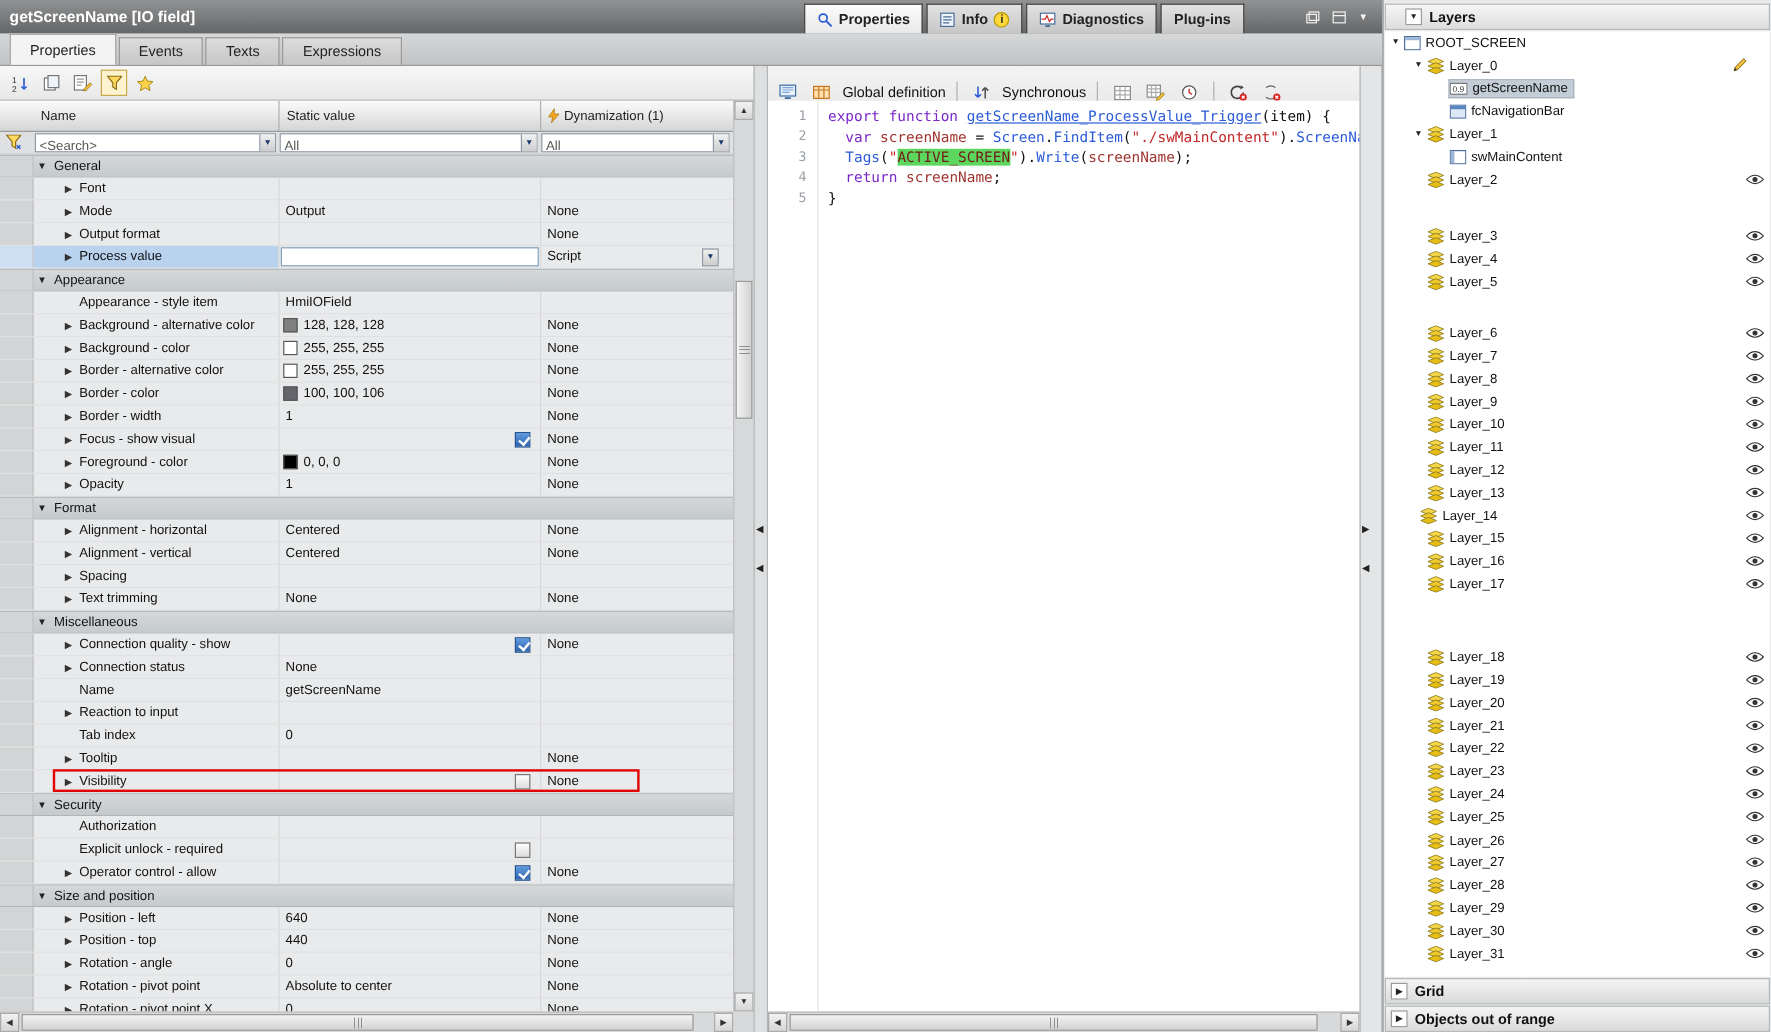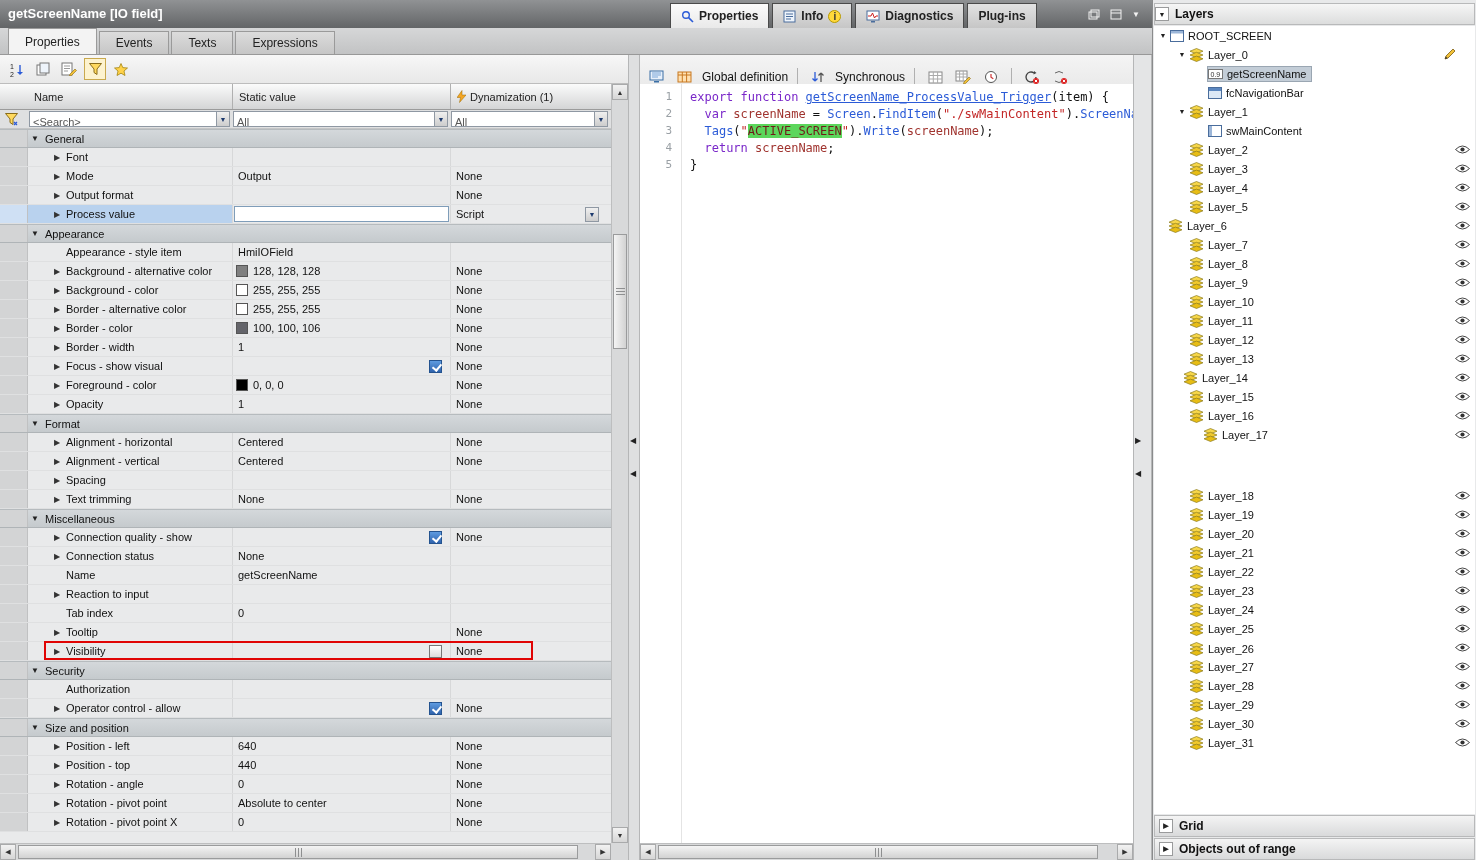--- a/index.html
+++ b/index.html
@@ -120,21 +120,21 @@
   .tk-cls { color:#2b5bd7; }
   .tk-fn  { color:#2b5bd7; text-decoration:underline; }
   .tk-str { color:#c22626; }
   .tk-var { color:#a0342f; }
   .tk-strhl { color:#701a1a; background:#5cd65c; }
 
   
   .layers { position:absolute; left:1152px; top:0; width:324px; height:860px; background:#e8e9ea; border-left:1px solid #8a8b8c; }
   .lheader { position:absolute; left:1px; top:3px; right:1px; height:22px;
     background:linear-gradient(#f6f6f6,#dcdddd); border:1px solid #b8b9ba;
-    display:flex; align-items:center; gap:6px; padding-left:0; }
+    display:flex; align-items:center; gap:6px; padding-left:16px; }
   .chevbox { width:14px; height:14px; border:1px solid #9a9b9c; background:#fff; font-size:7px; color:#222;
     display:flex; align-items:center; justify-content:center; flex:none; }
   .ltitle { font-weight:bold; font-size:12px; color:#111; }
   .ltree { position:absolute; left:1px; top:26px; right:1px; bottom:46px; background:#fff; overflow:hidden; }
   .lrow { position:relative; height:19px; display:flex; align-items:center; font-size:11px; color:#111; }
   .exp { width:14px; text-align:center; font-size:7px; color:#222; flex:none; }
   .licon { flex:none; margin-right:4px; display:flex; align-items:center; }
   .lsel { display:flex; align-items:center; padding:1px 4px 1px 0; }
   .lrow.selected .lsel { background:#c3cdd7; outline:1px solid #9aa6b2; }
   .llabel { white-space:nowrap; }
@@ -617,20 +617,33 @@
         <span class="gexp">▼</span>
         <span class="glabel">Security</span>
       </div>
       <div class="prow leaf">
         <div class="gutter"></div>
         <div class="ncell">
           <span class="lexp"></span>
           <span>Authorization</span>
         </div>
         <div class="scell"></div>
+        <div class="dcell">
+          <span class="dyntxt"></span>
+        </div>
+      </div>
+      <div class="prow leaf">
+        <div class="gutter"></div>
+        <div class="ncell">
+          <span class="lexp"></span>
+          <span>Explicit unlock - required</span>
+        </div>
+        <div class="scell checkcell">
+          <span class="cbx"></span>
+        </div>
         <div class="dcell">
           <span class="dyntxt"></span>
         </div>
       </div>
       <div class="prow leaf">
         <div class="gutter"></div>
         <div class="ncell">
           <span class="lexp">▶</span>
           <span>Operator control - allow</span>
         </div>
@@ -921,21 +934,21 @@
             </span>
             <span class="llabel">Layer_2</span>
           </span>
           <span class="leye">
             <svg width="15" height="9" viewBox="0 0 15 9">
               <path d="M0.5 4.5 Q7.5 -2.5 14.5 4.5 Q7.5 11.5 0.5 4.5 Z" fill="#fff" stroke="#333" stroke-width="0.9"></path>
               <circle cx="7.5" cy="4.5" r="2.1" fill="#333"></circle>
             </svg>
           </span>
         </div>
-        <div class="lrow" style="padding-left:21px;">
+        <div class="lrow" style="padding-left:21px;margin-top:28px;">
           <span class="exp"></span>
           <span class="lsel">
             <span class="licon">
               <svg width="15" height="14" viewBox="0 0 15 14">
                 <path d="M7.5 0.5 L14 3.2 L7.5 5.9 L1 3.2 Z" fill="#f7d74a" stroke="#8a7a1a" stroke-width="0.7"></path>
                 <path d="M7.5 4.3 L14 7 L7.5 9.7 L1 7 Z" fill="#f0c92e" stroke="#8a7a1a" stroke-width="0.7"></path>
                 <path d="M7.5 8.1 L14 10.8 L7.5 13.5 L1 10.8 Z" fill="#e8bd14" stroke="#8a7a1a" stroke-width="0.7"></path>
               </svg>
             </span>
             <span class="llabel">Layer_3</span>
@@ -978,21 +991,21 @@
             </span>
             <span class="llabel">Layer_5</span>
           </span>
           <span class="leye">
             <svg width="15" height="9" viewBox="0 0 15 9">
               <path d="M0.5 4.5 Q7.5 -2.5 14.5 4.5 Q7.5 11.5 0.5 4.5 Z" fill="#fff" stroke="#333" stroke-width="0.9"></path>
               <circle cx="7.5" cy="4.5" r="2.1" fill="#333"></circle>
             </svg>
           </span>
         </div>
-        <div class="lrow" style="">
+        <div class="lrow" style="padding-left:21px;margin-top:24px;">
           <span class="exp"></span>
           <span class="lsel">
             <span class="licon">
               <svg width="15" height="14" viewBox="0 0 15 14">
                 <path d="M7.5 0.5 L14 3.2 L7.5 5.9 L1 3.2 Z" fill="#f7d74a" stroke="#8a7a1a" stroke-width="0.7"></path>
                 <path d="M7.5 4.3 L14 7 L7.5 9.7 L1 7 Z" fill="#f0c92e" stroke="#8a7a1a" stroke-width="0.7"></path>
                 <path d="M7.5 8.1 L14 10.8 L7.5 13.5 L1 10.8 Z" fill="#e8bd14" stroke="#8a7a1a" stroke-width="0.7"></path>
               </svg>
             </span>
             <span class="llabel">Layer_6</span>
@@ -1187,21 +1200,21 @@
             </span>
             <span class="llabel">Layer_16</span>
           </span>
           <span class="leye">
             <svg width="15" height="9" viewBox="0 0 15 9">
               <path d="M0.5 4.5 Q7.5 -2.5 14.5 4.5 Q7.5 11.5 0.5 4.5 Z" fill="#fff" stroke="#333" stroke-width="0.9"></path>
               <circle cx="7.5" cy="4.5" r="2.1" fill="#333"></circle>
             </svg>
           </span>
         </div>
-        <div class="lrow" style="padding-left:35px;">
+        <div class="lrow" style="padding-left:21px;">
           <span class="exp"></span>
           <span class="lsel">
             <span class="licon">
               <svg width="15" height="14" viewBox="0 0 15 14">
                 <path d="M7.5 0.5 L14 3.2 L7.5 5.9 L1 3.2 Z" fill="#f7d74a" stroke="#8a7a1a" stroke-width="0.7"></path>
                 <path d="M7.5 4.3 L14 7 L7.5 9.7 L1 7 Z" fill="#f0c92e" stroke="#8a7a1a" stroke-width="0.7"></path>
                 <path d="M7.5 8.1 L14 10.8 L7.5 13.5 L1 10.8 Z" fill="#e8bd14" stroke="#8a7a1a" stroke-width="0.7"></path>
               </svg>
             </span>
             <span class="llabel">Layer_17</span>

